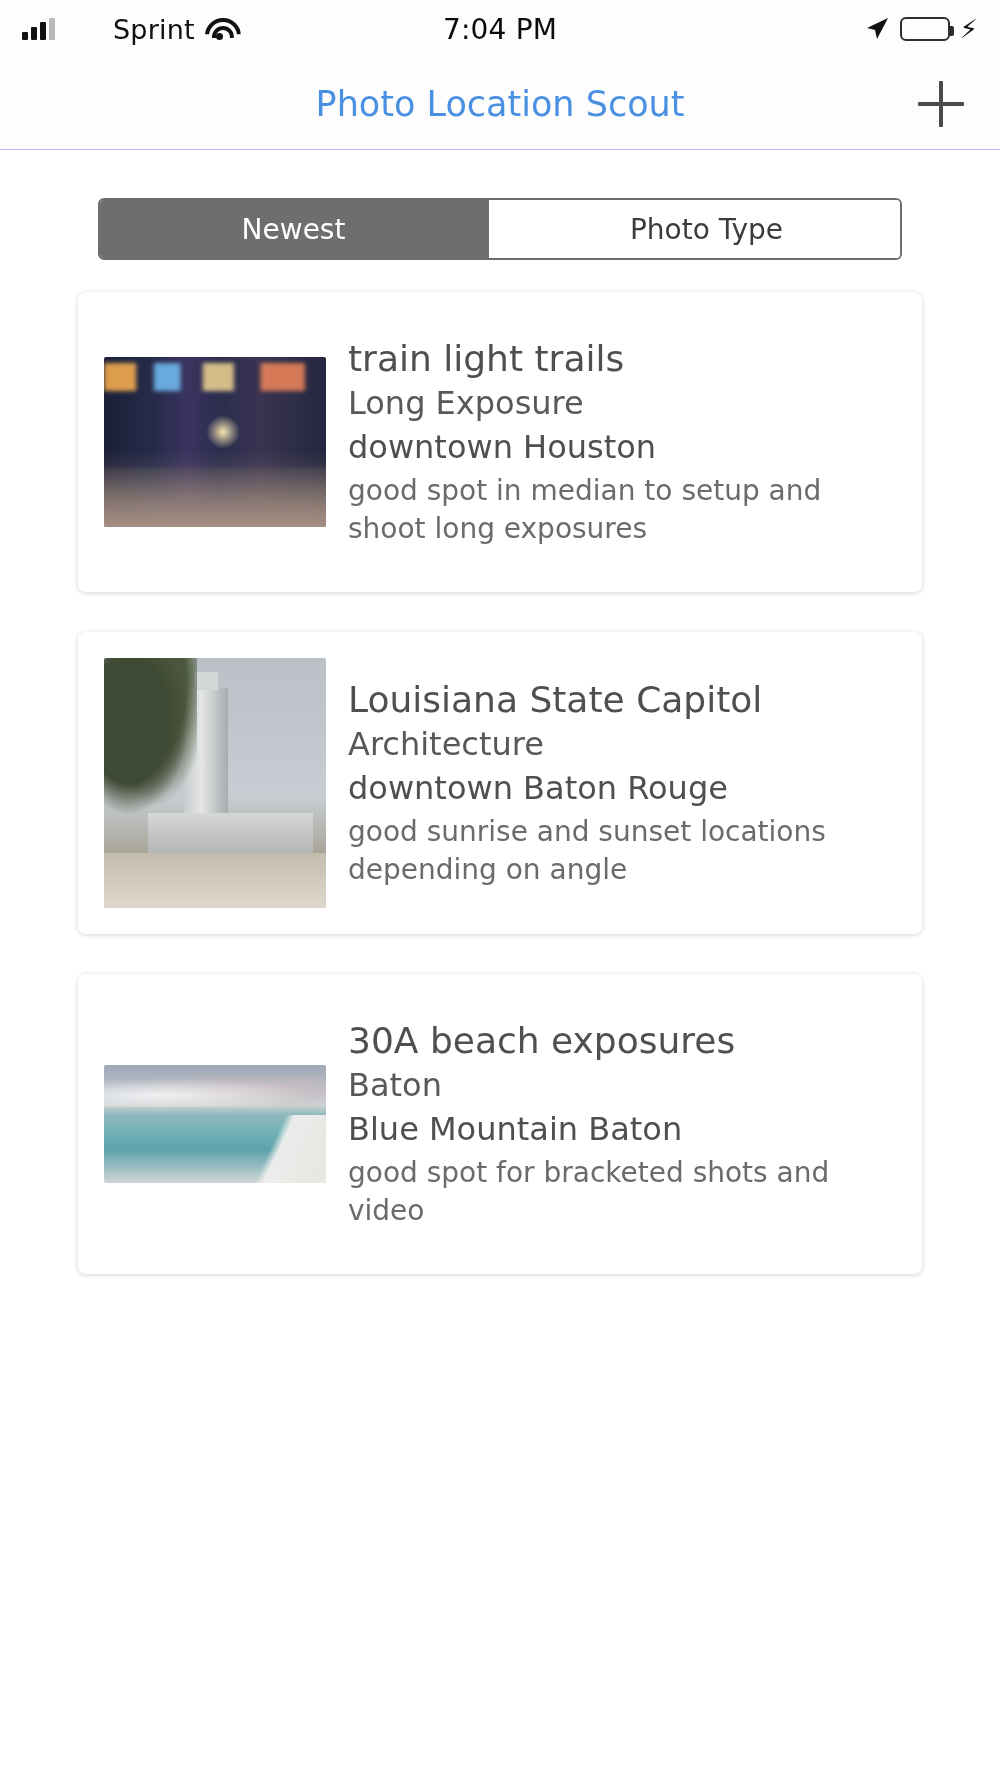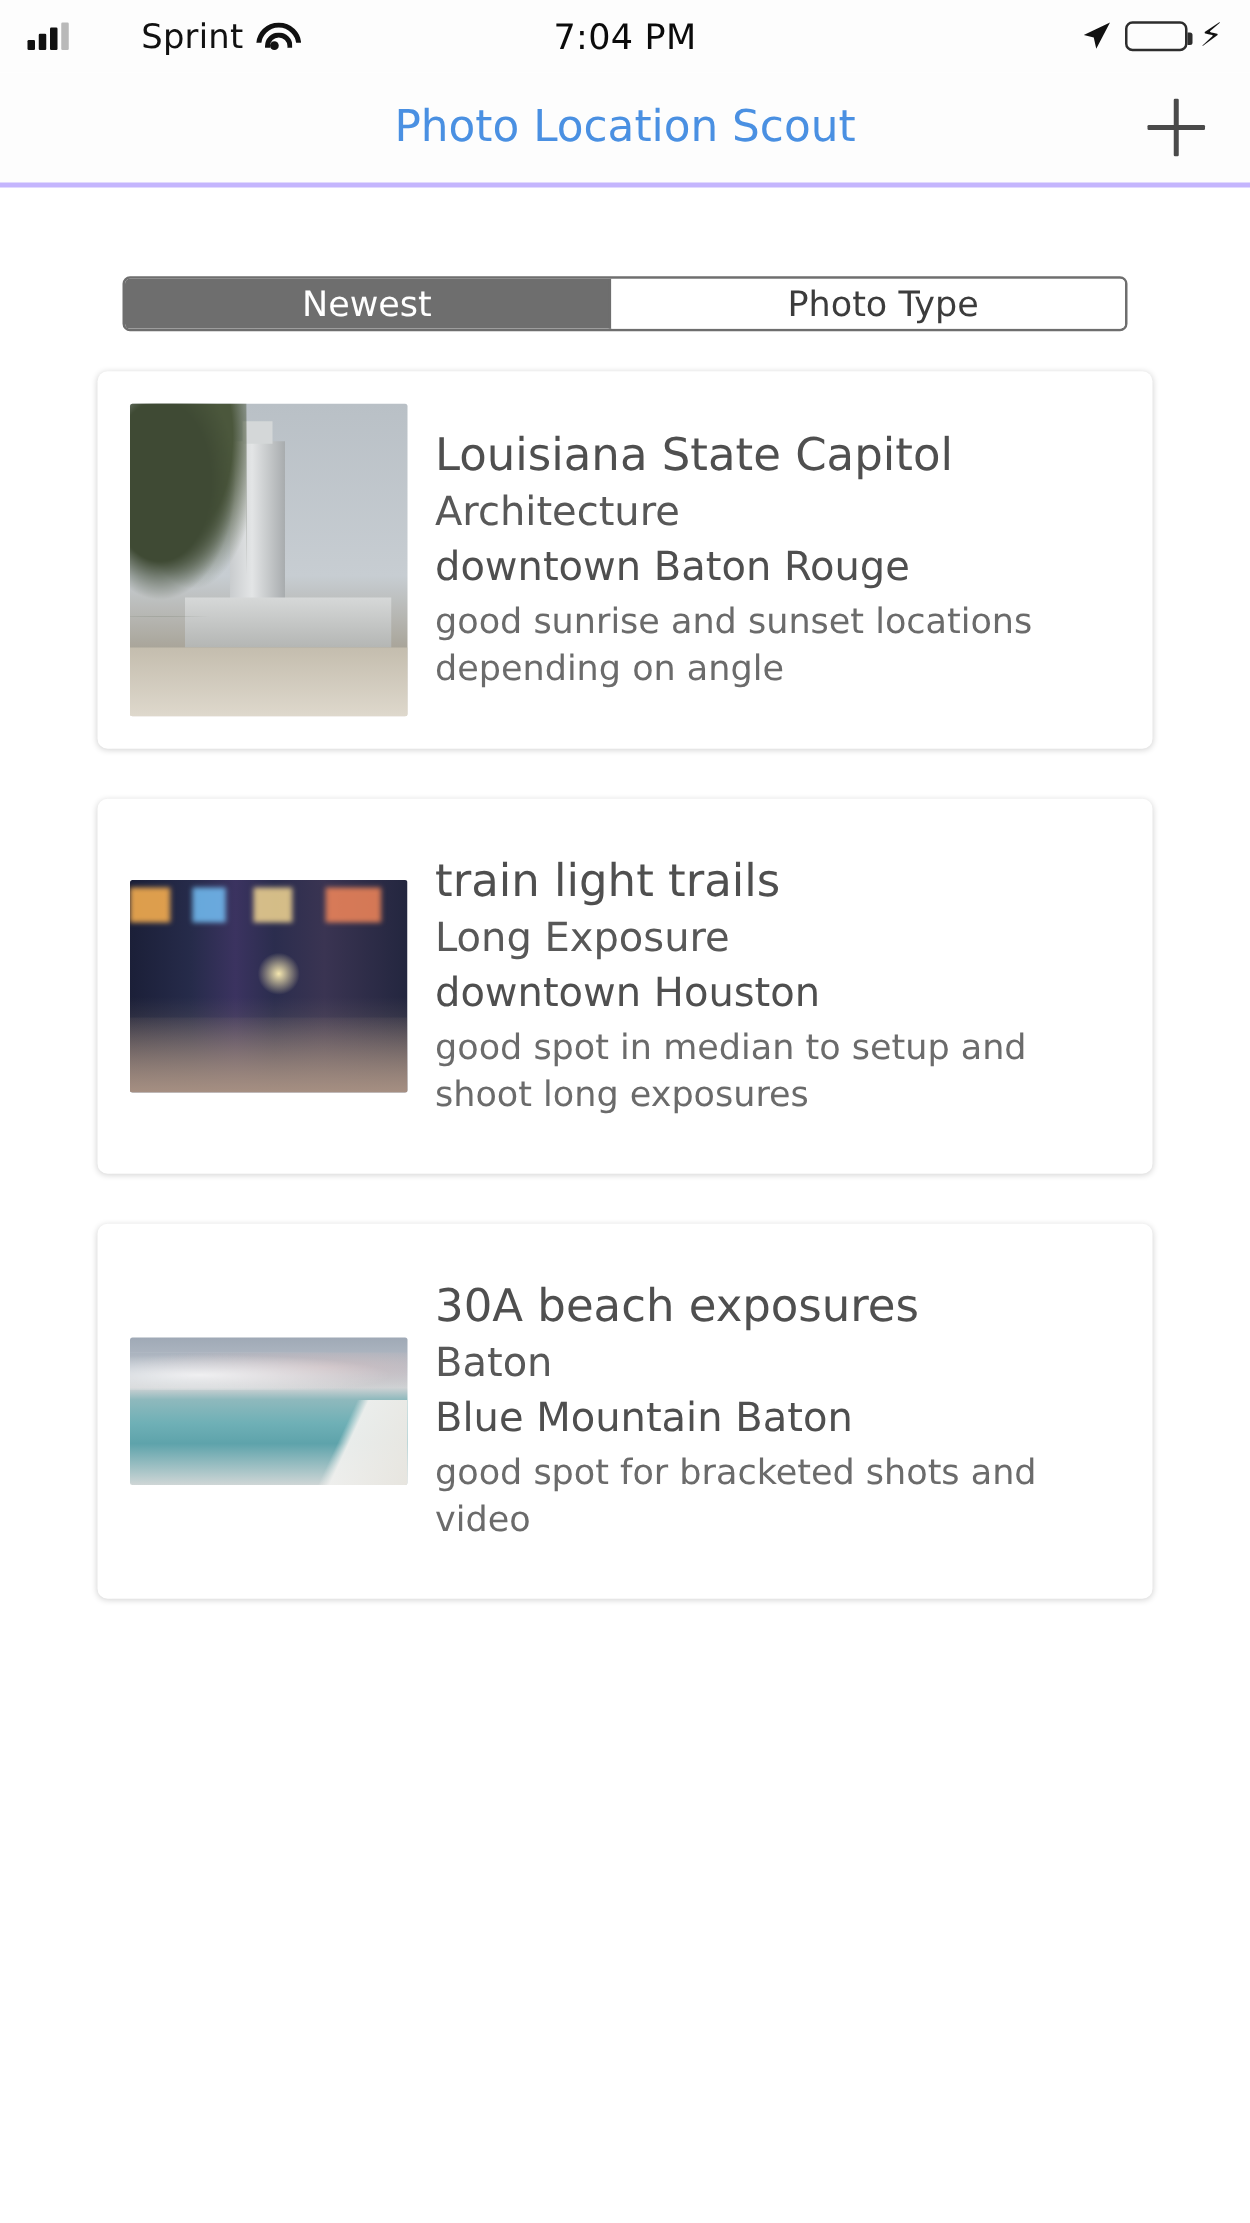--- a/index.html
+++ b/index.html
@@ -90,21 +90,21 @@
     width: 4px; height: 10px;
     background: #2d2d2d;
     border-radius: 0 2px 2px 0;
   }
   .bolt { font-size: 26px; color: #111; line-height: 1; }
 
   
   .navbar {
     height: 92px;
     background: #fdfdfd;
-    border-bottom: 4px solid #c4b5fd;
+    border-bottom: 1px solid #c4b5fd;
     display: flex;
     align-items: center;
     position: relative;
   }
   .nav-title {
     position: absolute;
     left: 0; right: 0;
     text-align: center;
     font-size: 35px;
     color: #4a90e2;
@@ -126,26 +126,25 @@
   }
   .nav-add::before { left: 0; top: 21px; width: 46px; height: 4px; }
   .nav-add::after  { top: 0; left: 21px; height: 46px; width: 4px; }
 
   
   .seg-wrap {
     padding: 48px 98px 0 98px;
   }
   .segmented {
     display: flex;
-    height: 44px;
+    height: 62px;
     border: 2px solid #6e6e6e;
     border-radius: 6px;
     overflow: hidden;
     background: #fff;
-    margin-top: 23px;
   }
   .seg {
     flex: 1;
     display: flex;
     align-items: center;
     justify-content: center;
     font-size: 28px;
     color: #3c3c3c;
     border-right: 2px solid #6e6e6e;
     cursor: pointer;
@@ -319,47 +318,47 @@
 <div class="seg-wrap">
   <div class="segmented">
     <div class="seg active">Newest</div>
     <div class="seg">Photo Type</div>
   </div>
 </div>
 
 <div class="list">
 
   <div class="card">
+    <div class="thumb th-night">
+      <span class="glow"></span>
+    </div>
+    <div class="card-body">
+      <div class="c-title">train light trails</div>
+      <div class="c-type">Long Exposure</div>
+      <div class="c-place">downtown Houston</div>
+      <div class="c-notes">good spot in median to setup and shoot long exposures</div>
+    </div>
+  </div>
+
+  <div class="card">
     <div class="thumb th-capitol tall">
       <span class="tower"></span>
       <span class="base"></span>
       <span class="ground"></span>
       <span class="tree"></span>
     </div>
     <div class="card-body">
       <div class="c-title">Louisiana State Capitol</div>
       <div class="c-type">Architecture</div>
       <div class="c-place">downtown Baton Rouge</div>
       <div class="c-notes">good sunrise and sunset locations depending on angle</div>
     </div>
   </div>
 
   <div class="card">
-    <div class="thumb th-night">
-      <span class="glow"></span>
-    </div>
-    <div class="card-body">
-      <div class="c-title">train light trails</div>
-      <div class="c-type">Long Exposure</div>
-      <div class="c-place">downtown Houston</div>
-      <div class="c-notes">good spot in median to setup and shoot long exposures</div>
-    </div>
-  </div>
-
-  <div class="card">
     <div class="thumb th-beach wide">
       <span class="cloud"></span>
       <span class="shore"></span>
     </div>
     <div class="card-body">
       <div class="c-title">30A beach exposures</div>
       <div class="c-type">Baton</div>
       <div class="c-place">Blue Mountain Baton</div>
       <div class="c-notes">good spot for bracketed shots and video</div>
     </div>

